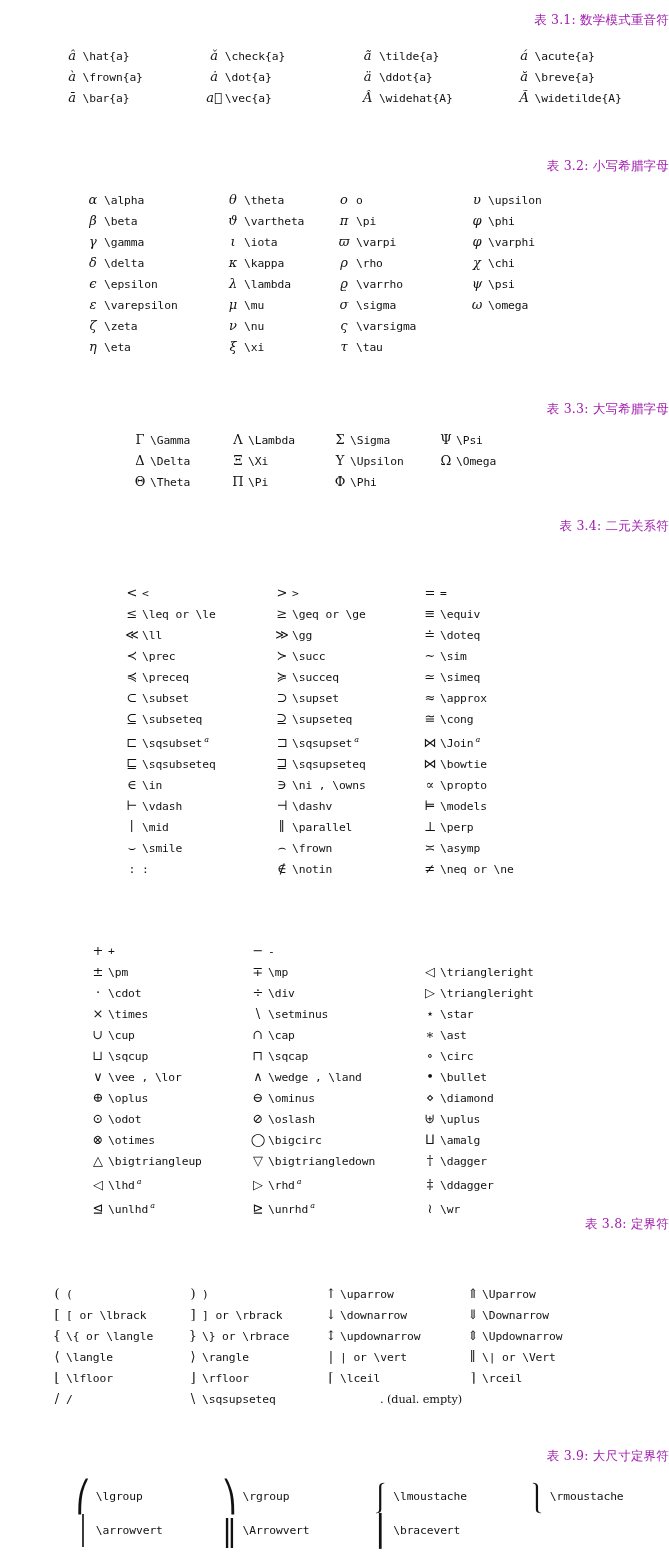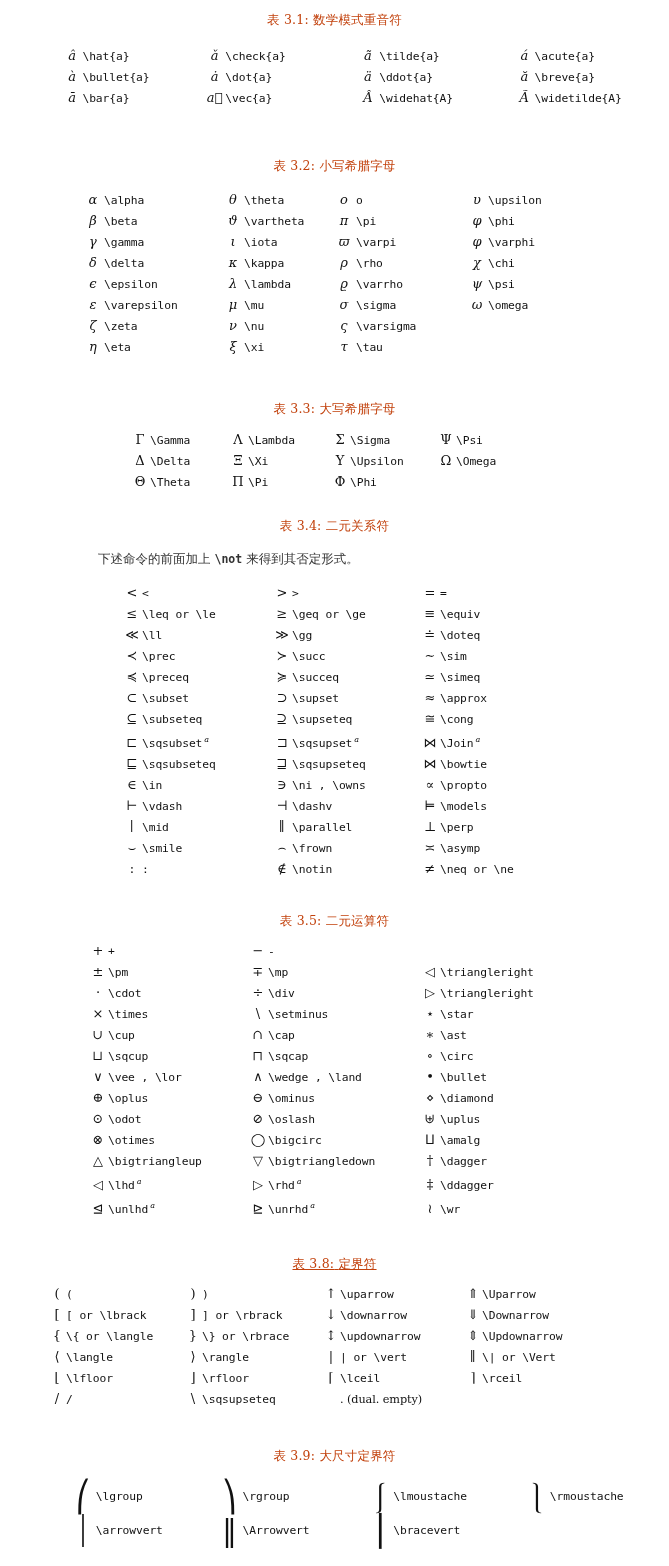--- a/index.html
+++ b/index.html
@@ -13,24 +13,24 @@
     position: relative;
     font-family: "DejaVu Serif", serif;
     color: #1a1a1a;
     overflow: hidden;
   }
   .page { position: relative; width: 669px; height: 1566px; }
 
   .caption {
     position: absolute;
     width: 100%;
-    text-align: center;
+    text-align: right;
     font-family: "DejaVu Serif", serif;
     font-size: 12.5px;
-    color: #c2410c;
+    color: #a21caf;
     letter-spacing: 0.2px;
   }
   .caption .num { font-family: "DejaVu Serif", serif; }
 
   .note {
     position: absolute;
     font-family: "DejaVu Serif", serif;
     font-size: 12.5px;
     color: #333;
   }
@@ -70,20 +70,21 @@
   td.cmd sup {
     font-family: "DejaVu Serif", serif;
     font-style: italic;
     font-size: 8px;
     vertical-align: super;
     padding-left: 2px;
   }
   td.cmd .plain {
     font-family: "DejaVu Serif", serif;
     font-style: normal;
+    margin-left: 40px;
   }
 
   
   td.bigsym {
     font-family: "DejaVu Serif", serif;
     font-size: 30px;
     line-height: 26px;
     text-align: center;
     color: #111;
     font-weight: 300;
@@ -117,21 +118,21 @@
           <td class="cmd">\hat{a}</td>
           <td class="sym">ǎ</td>
           <td class="cmd">\check{a}</td>
           <td class="sym">ã</td>
           <td class="cmd">\tilde{a}</td>
           <td class="sym">á</td>
           <td class="cmd">\acute{a}</td>
         </tr>
         <tr>
           <td class="sym">à</td>
-          <td class="cmd">\bullet{a}</td>
+          <td class="cmd">\frown{a}</td>
           <td class="sym">ȧ</td>
           <td class="cmd">\dot{a}</td>
           <td class="sym">ä</td>
           <td class="cmd">\ddot{a}</td>
           <td class="sym">ă</td>
           <td class="cmd">\breve{a}</td>
         </tr>
         <tr>
           <td class="sym">ā</td>
           <td class="cmd">\bar{a}</td>
@@ -290,23 +291,20 @@
           <td class="sym up"></td>
           <td class="cmd"></td>
         </tr>
       </tbody>
   </table>
 
   <div class="caption" style="top:518px;">
     <span class="num">表 3.4:</span>
     <span>二元关系符</span>
   </div>
-  <div class="note" style="top:551px; left:98px;">
-    <span>下述命令的前面加上 </span><span class="cmd">\not</span><span> 来得到其否定形式。</span>
-  </div>
   <table class="symtab" id="tbl34" style="top:583px; left:122px;">
     <colgroup>
         <col style="width:20px">
         <col style="width:130px">
         <col style="width:20px">
         <col style="width:128px">
         <col style="width:20px">
         <col style="width:140px">
       </colgroup>
     <tbody>
@@ -418,24 +416,20 @@
           <td class="sym up">:</td>
           <td class="cmd">:</td>
           <td class="sym up">∉</td>
           <td class="cmd">\notin</td>
           <td class="sym up">≠</td>
           <td class="cmd">\neq or \ne</td>
         </tr>
       </tbody>
   </table>
 
-  <div class="caption" style="top:913px;">
-    <span class="num">表 3.5:</span>
-    <span>二元运算符</span>
-  </div>
   <table class="symtab" id="tbl35" style="top:941px; left:88px;">
     <colgroup>
         <col style="width:20px">
         <col style="width:140px">
         <col style="width:20px">
         <col style="width:152px">
         <col style="width:20px">
         <col style="width:150px">
       </colgroup>
     <tbody>
@@ -539,21 +533,21 @@
           <td class="sym up">⊴</td>
           <td class="cmd">\unlhd<sup>a</sup></td>
           <td class="sym up">⊵</td>
           <td class="cmd">\unrhd<sup>a</sup></td>
           <td class="sym up">≀</td>
           <td class="cmd">\wr</td>
         </tr>
       </tbody>
   </table>
 
-  <div class="caption" style="top:1256px;text-decoration:underline;">
+  <div class="caption" style="top:1216px;">
     <span class="num">表 3.8:</span>
     <span>定界符</span>
   </div>
   <table class="symtab" id="tbl38" style="top:1284px; left:48px;">
     <colgroup>
         <col style="width:18px">
         <col style="width:118px">
         <col style="width:18px">
         <col style="width:120px">
         <col style="width:18px">

